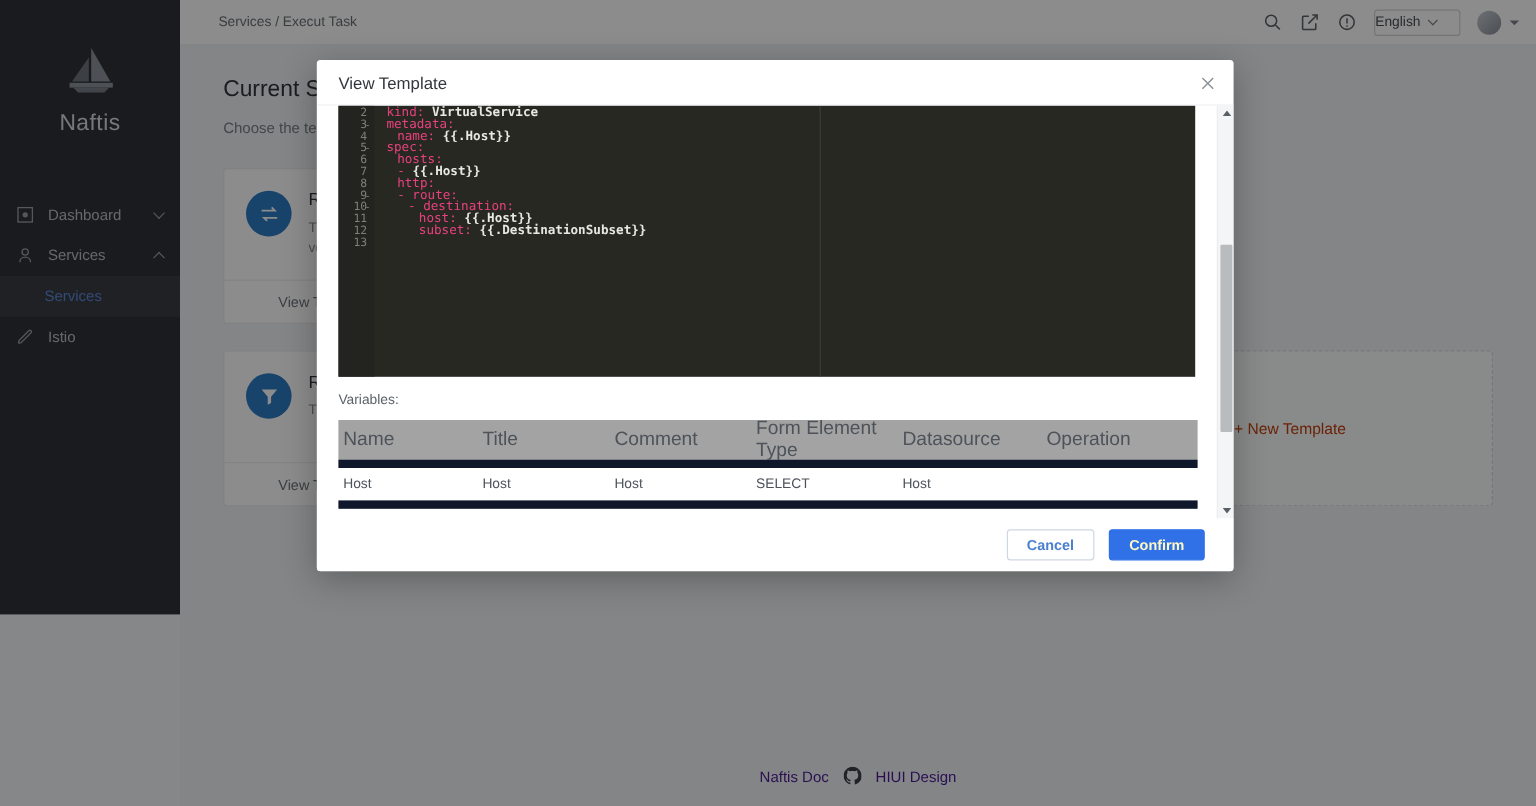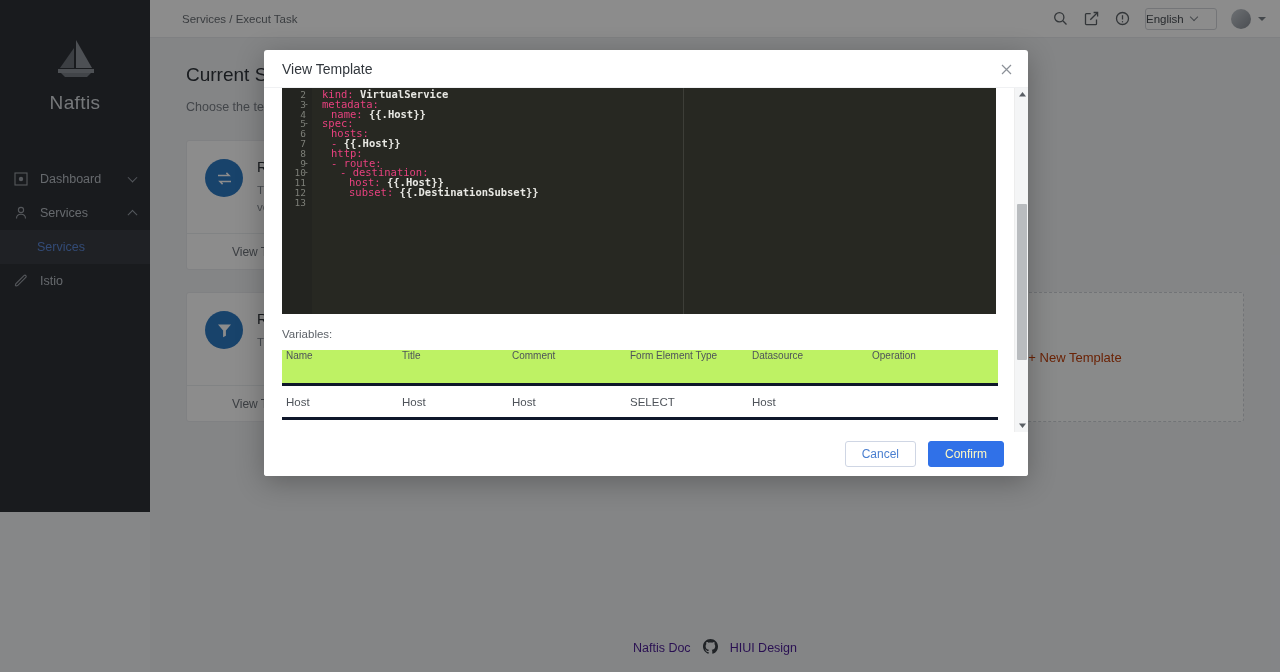--- a/index.html
+++ b/index.html
@@ -240,27 +240,27 @@
   }
   .code-txt { padding-left: 10px; color: #e8e8e3; font-weight: bold; }
   .k { color: #e8417f; font-weight: normal; }
 
   .vars-label {
     margin-top: 14px;
     font-size: 11.5px; color: #5d6268;
   }
   .vars-table { margin-top: 10px; width: 716px; }
   .vt-head {
-    display: flex; height: 33px; align-items: flex-start;
-    background: #bef264;
-    font-size: 10px; color: #4e535a;
+    display: flex; height: 33px; align-items: center;
+    background: #a3a3a3;
+    font-size: 16px; color: #4e535a;
   }
   .vt-row {
     display: flex; height: 34px; align-items: center;
-    border-top: 3px solid #0f172a;
+    border-top: 7px solid #0f172a;
     font-size: 11.5px; color: #4e535a;
   }
   .vt-c1 { flex: 0 0 120px; padding-left: 4px; }
   .vt-c2 { flex: 0 0 110px; }
   .vt-c3 { flex: 0 0 118px; }
   .vt-c4 { flex: 0 0 122px; }
   .vt-c5 { flex: 0 0 120px; }
   .vt-c6 { flex: 1; }
 
   
@@ -281,20 +281,21 @@
     position: absolute; left: 2px; top: 116px;
     width: 10px; height: 156px;
     background: #b9bcbf; border-radius: 1px;
   }
 
   .modal-foot {
     height: 44px;
     display: flex; align-items: center; justify-content: flex-end;
     gap: 12px; padding-right: 24px;
     background: #fff;
+    font-weight: bold;
   }
   .btn {
     height: 26px; min-width: 62px; padding: 0 16px;
     border-radius: 3px; font-size: 12px;
     display: flex; align-items: center; justify-content: center;
     cursor: pointer;
   }
   .btn-cancel { border: 1px solid #cfd6e4; color: #4a7fd0; background: #fff; }
   .btn-confirm { background: #3071e8; color: #fef9c3; border: 1px solid #3071e8; }
 </style>

